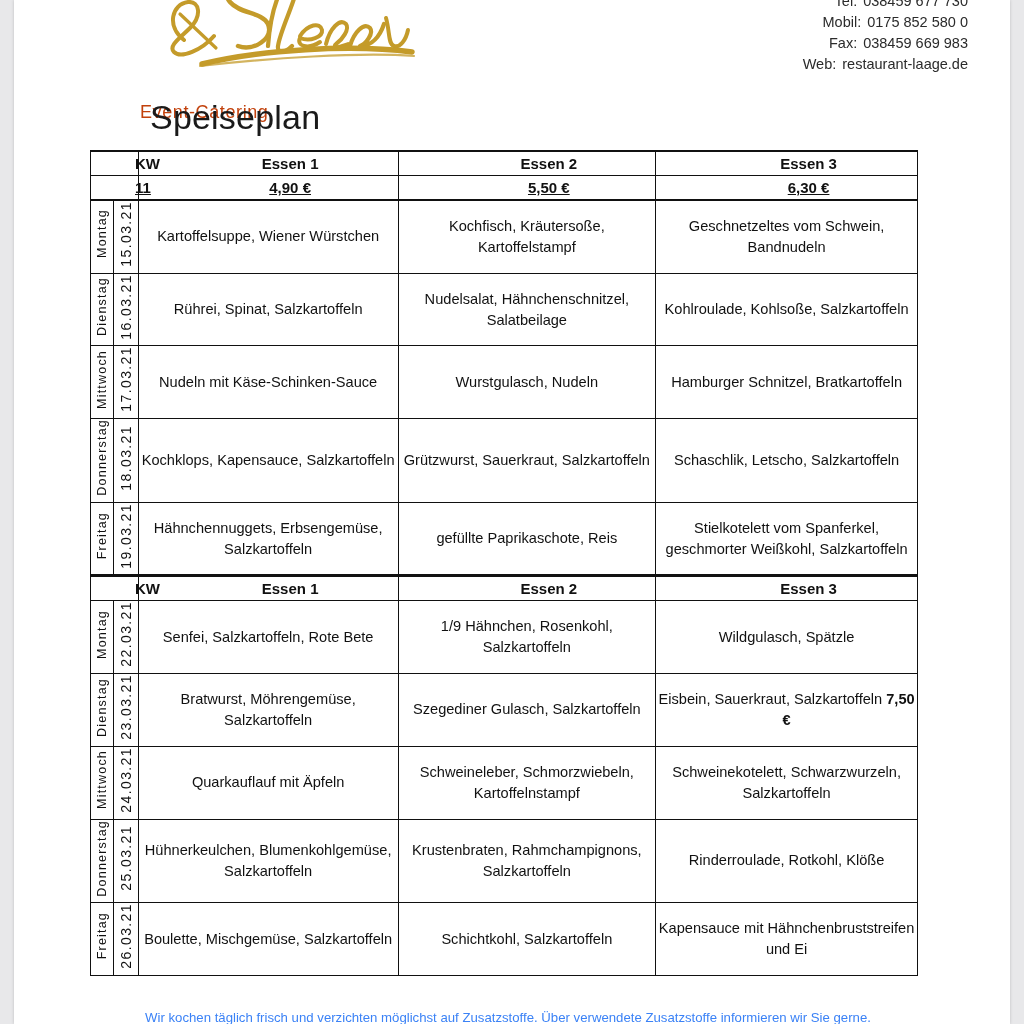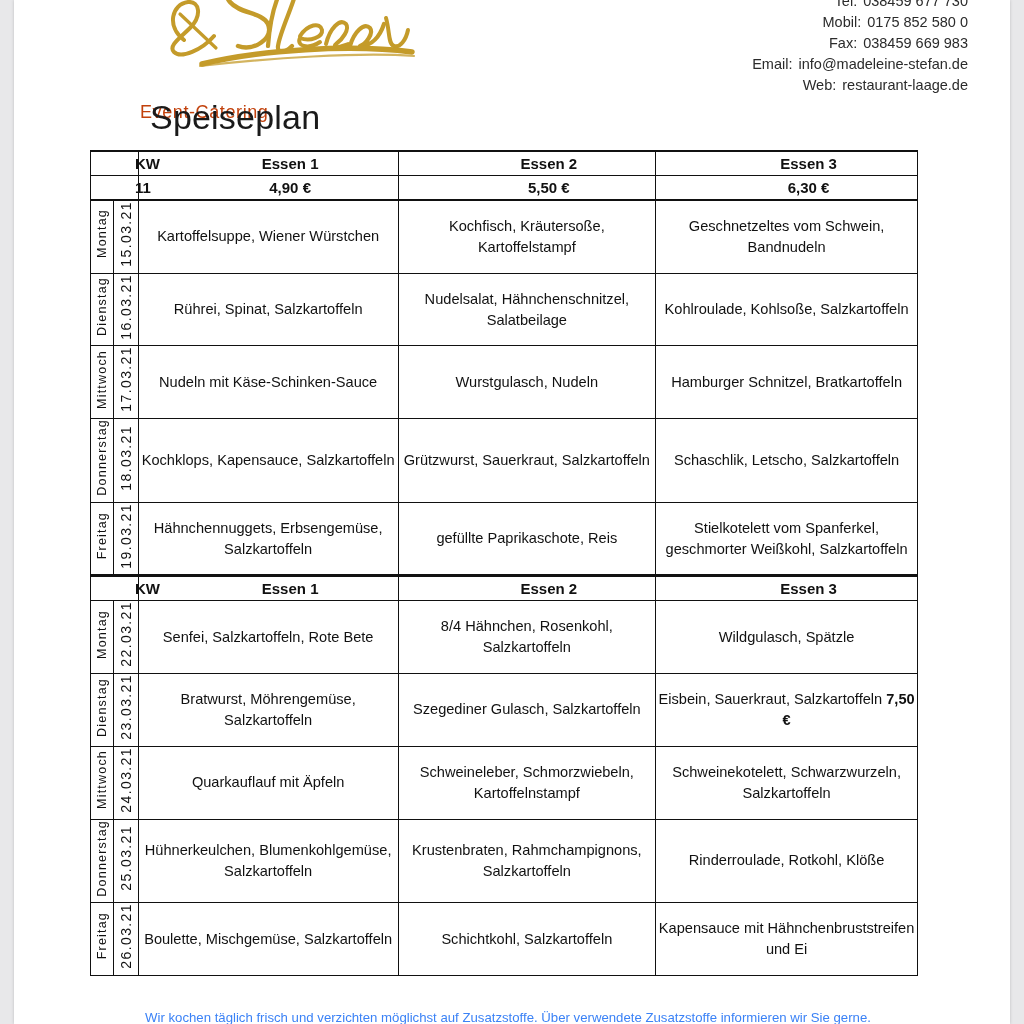--- a/index.html
+++ b/index.html
@@ -102,21 +102,21 @@
   .col-e3    { width: 252px; }
 
   .kw-row td, .price-row td {
     font-weight: bold;
     height: 23px;
     font-size: 15px;
     padding-left: 44px;
   }
   .kw-row td { border-top: 3px solid #111; }
   .first-kw td { border-top: 2.5px solid #111; }
-  .price-row td { border-bottom: 2.5px solid #111; }
+  .price-row td { border-bottom: 2.5px solid #111; text-decoration: underline; }
 
   .rot {
     position: relative;
     padding: 0;
   }
   .rot-inner {
     writing-mode: vertical-rl;
     transform: rotate(180deg);
     white-space: nowrap;
     font-size: 13px;
@@ -175,23 +175,20 @@
       <div class="contact-row">
         <span class="contact-label">Tel:</span><span class="contact-value">038459 677 730</span>
       </div>
       <div class="contact-row">
         <span class="contact-label">Mobil:</span><span class="contact-value">0175 852 580 0</span>
       </div>
       <div class="contact-row">
         <span class="contact-label">Fax:</span><span class="contact-value">038459 669 983</span>
       </div>
       <div class="contact-row">
-        <span class="contact-label">Email:</span><span class="contact-value">info@madeleine-stefan.de</span>
-      </div>
-      <div class="contact-row">
         <span class="contact-label">Web:</span><span class="contact-value">restaurant-laage.de</span>
       </div>
     </div>
 
     <div class="title">Speiseplan</div>
   </div>
 
   <table class="menu-table">
     <colgroup>
       <col class="col-day">
@@ -255,21 +252,21 @@
         <td colspan="2">KW</td>
         <td>Essen 1</td>
         <td>Essen 2</td>
         <td>Essen 3</td>
       </tr>
 
       <tr>
         <td class="rot rot-day"><span class="rot-inner">Montag</span></td>
         <td class="rot rot-date"><span class="rot-inner">22.03.21</span></td>
         <td class="meal">Senfei, Salzkartoffeln, Rote Bete</td>
-        <td class="meal">8/4 Hähnchen, Rosenkohl, Salzkartoffeln</td>
+        <td class="meal">1/9 Hähnchen, Rosenkohl, Salzkartoffeln</td>
         <td class="meal">Wildgulasch, Spätzle</td>
       </tr>
       <tr>
         <td class="rot rot-day"><span class="rot-inner">Dienstag</span></td>
         <td class="rot rot-date"><span class="rot-inner">23.03.21</span></td>
         <td class="meal">Bratwurst, Möhrengemüse, Salzkartoffeln</td>
         <td class="meal">Szegediner Gulasch, Salzkartoffeln</td>
         <td class="meal"><span>Eisbein, Sauerkraut, Salzkartoffeln </span><span class="price-inline">7,50 €</span></td>
       </tr>
       <tr>

